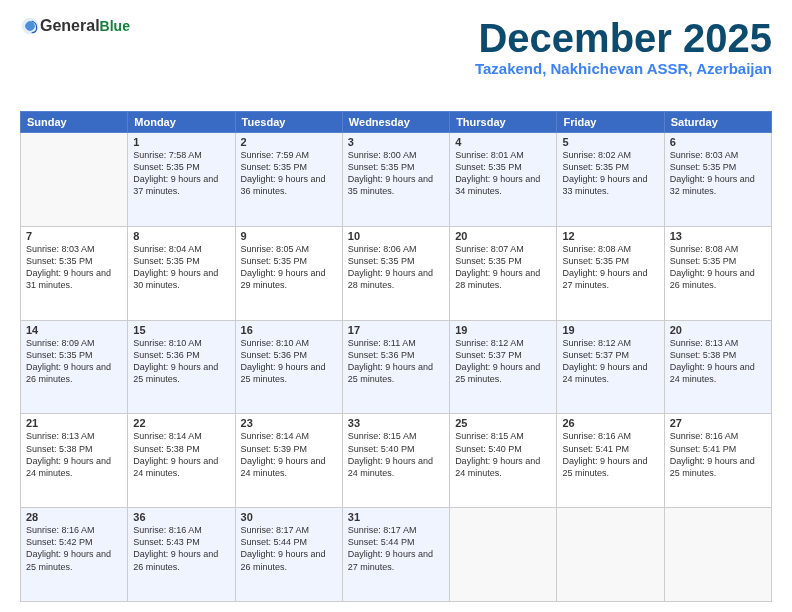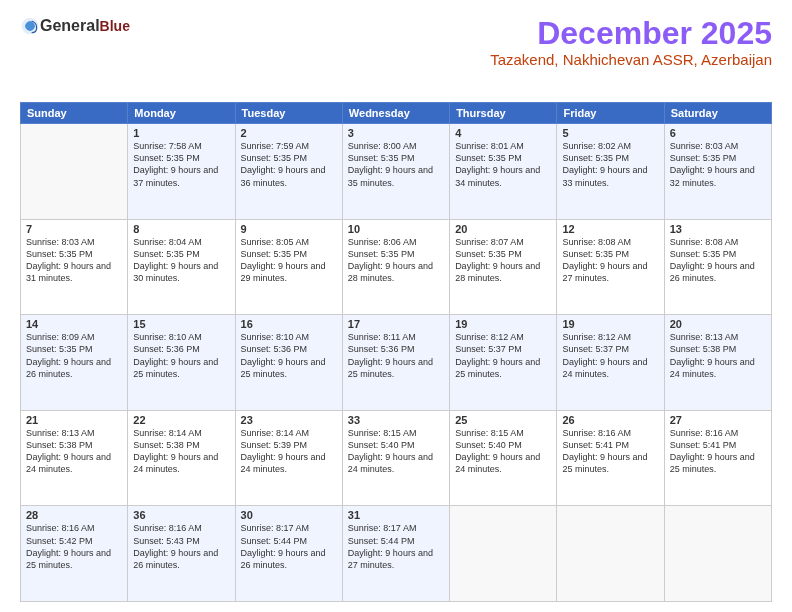--- a/index.html
+++ b/index.html
@@ -25,39 +25,40 @@
     }
     .logo-text-general {
       font-size: 16px;
       font-weight: bold;
       color: #333;
       line-height: 1.1;
     }
     .logo-text-blue {
       font-size: 14px;
       font-weight: bold;
-      color: #7f1d1d;
+      color: #15803d;
       line-height: 1.1;
     }
     .logo-icon {
       width: 20px;
       height: 20px;
     }
     .title-section {
       text-align: right;
     }
     .main-title {
-      font-size: 32px;
-      font-weight: bold;
-      color: #8b5cf6;
+      font-size: 40px;
+      font-weight: bold;
+      color: #0c4a6e;
       line-height: 1.1;
     }
     .subtitle {
       font-size: 15px;
-      color: #c2410c;
+      color: #3b82f6;
+      font-weight: bold;
     }
     .calendar {
       width: 100%;
       flex: 1;
       border-collapse: collapse;
       font-size: 10px;
       margin-top: 28px;
     }
     .calendar thead th {
       background-color: #3a6bc4;

